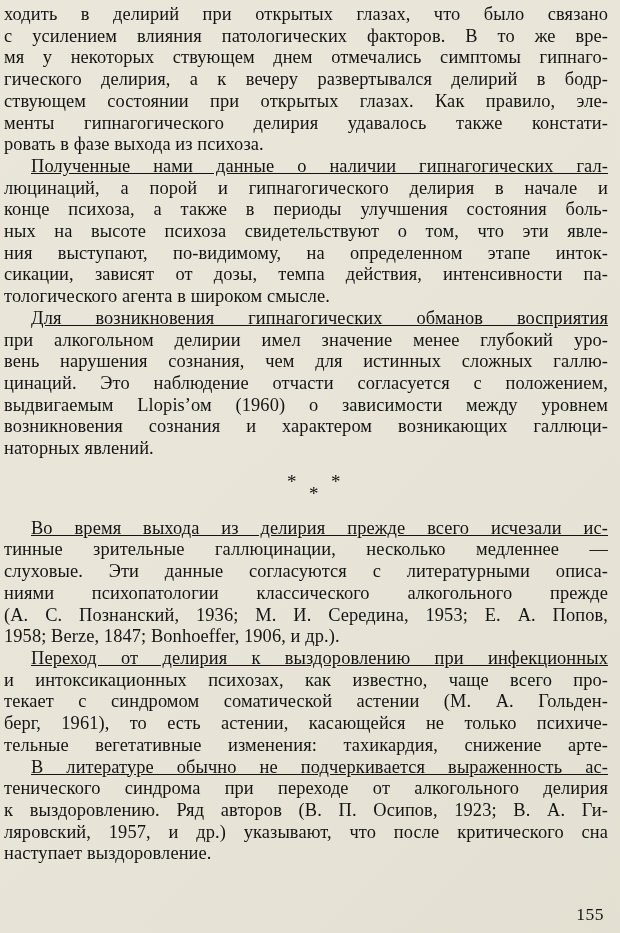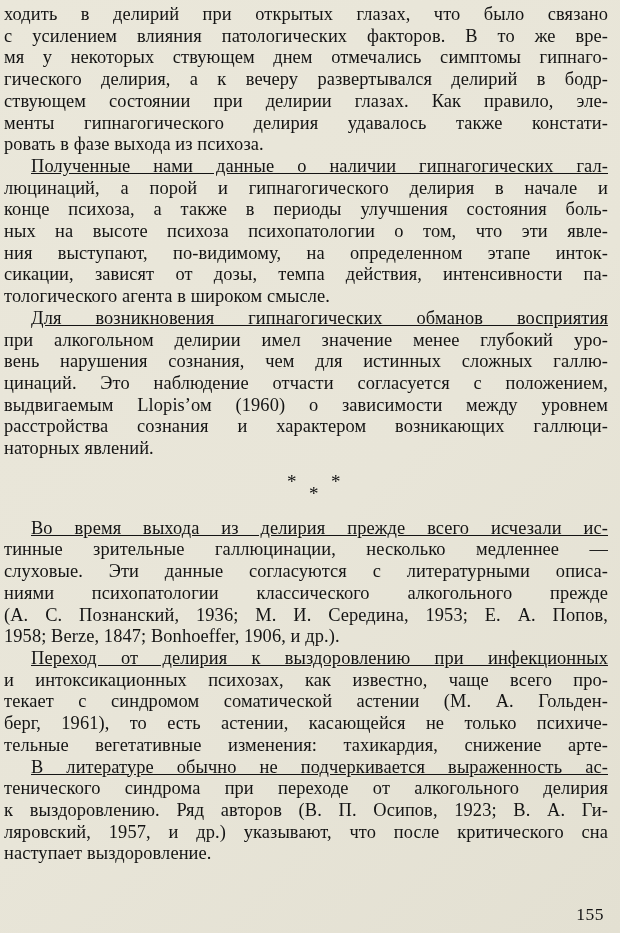--- a/index.html
+++ b/index.html
@@ -67,42 +67,42 @@
 </head>
 <body>
 
 <div class="page">
 
   <div class="para">
     <div class="line">ходить в делирий при открытых глазах, что было связано</div>
     <div class="line">с усилением влияния патологических факторов. В то же вре-</div>
     <div class="line">мя у некоторых ствующем днем отмечались симптомы гипнаго-</div>
     <div class="line">гического делирия, а к вечеру развертывался делирий в бодр-</div>
-    <div class="line">ствующем состоянии при делирии глазах. Как правило, эле-</div>
+    <div class="line">ствующем состоянии при открытых глазах. Как правило, эле-</div>
     <div class="line">менты гипнагогического делирия удавалось также констати-</div>
     <div class="line last">ровать в фазе выхода из психоза.</div>
   </div>
 
   <div class="para">
     <div class="line indent">Полученные нами данные о наличии гипнагогических гал-</div>
     <div class="line">люцинаций, а порой и гипнагогического делирия в начале и</div>
     <div class="line">конце психоза, а также в периоды улучшения состояния боль-</div>
-    <div class="line">ных на высоте психоза психопатологии о том, что эти явле-</div>
+    <div class="line">ных на высоте психоза свидетельствуют о том, что эти явле-</div>
     <div class="line">ния выступают, по-видимому, на определенном этапе инток-</div>
     <div class="line">сикации, зависят от дозы, темпа действия, интенсивности па-</div>
     <div class="line last">тологического агента в широком смысле.</div>
   </div>
 
   <div class="para">
     <div class="line indent">Для возникновения гипнагогических обманов восприятия</div>
     <div class="line">при алкогольном делирии имел значение менее глубокий уро-</div>
     <div class="line">вень нарушения сознания, чем для истинных сложных галлю-</div>
     <div class="line">цинаций. Это наблюдение отчасти согласуется с положением,</div>
     <div class="line">выдвигаемым Llopis’ом (1960) о зависимости между уровнем</div>
-    <div class="line">расстройства сознания и характером возникающих галлюци-</div>
+    <div class="line">возникновения сознания и характером возникающих галлюци-</div>
     <div class="line last">наторных явлений.</div>
   </div>
 
   <div class="separator">
     <span class="star s1">*</span>
     <span class="star s2">*</span>
     <span class="star s3">*</span>
   </div>
 
   <div class="para">

